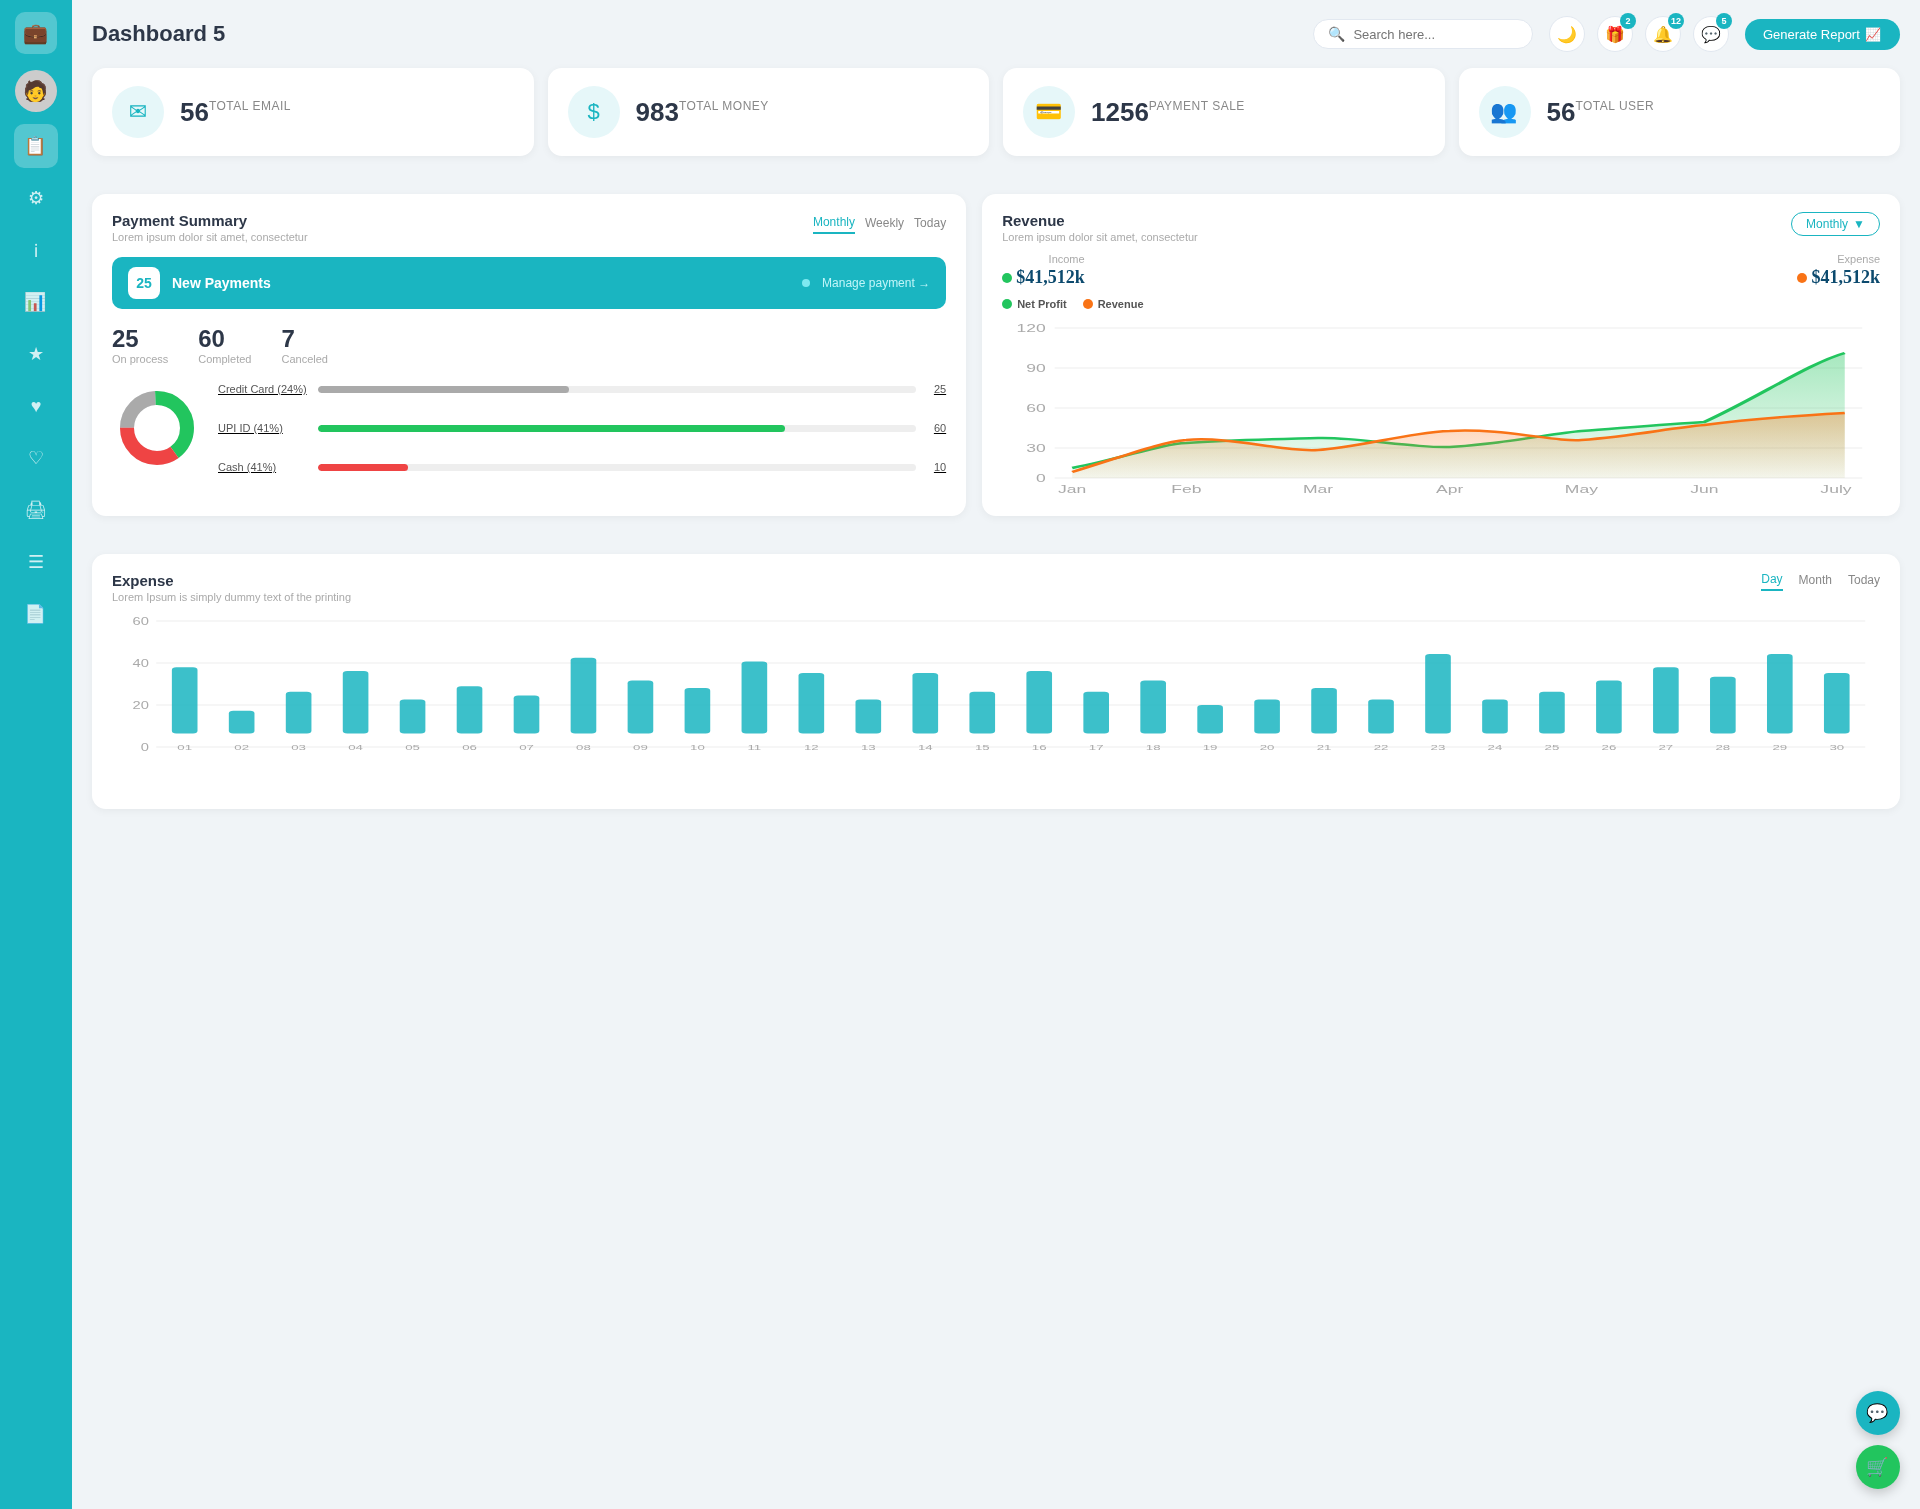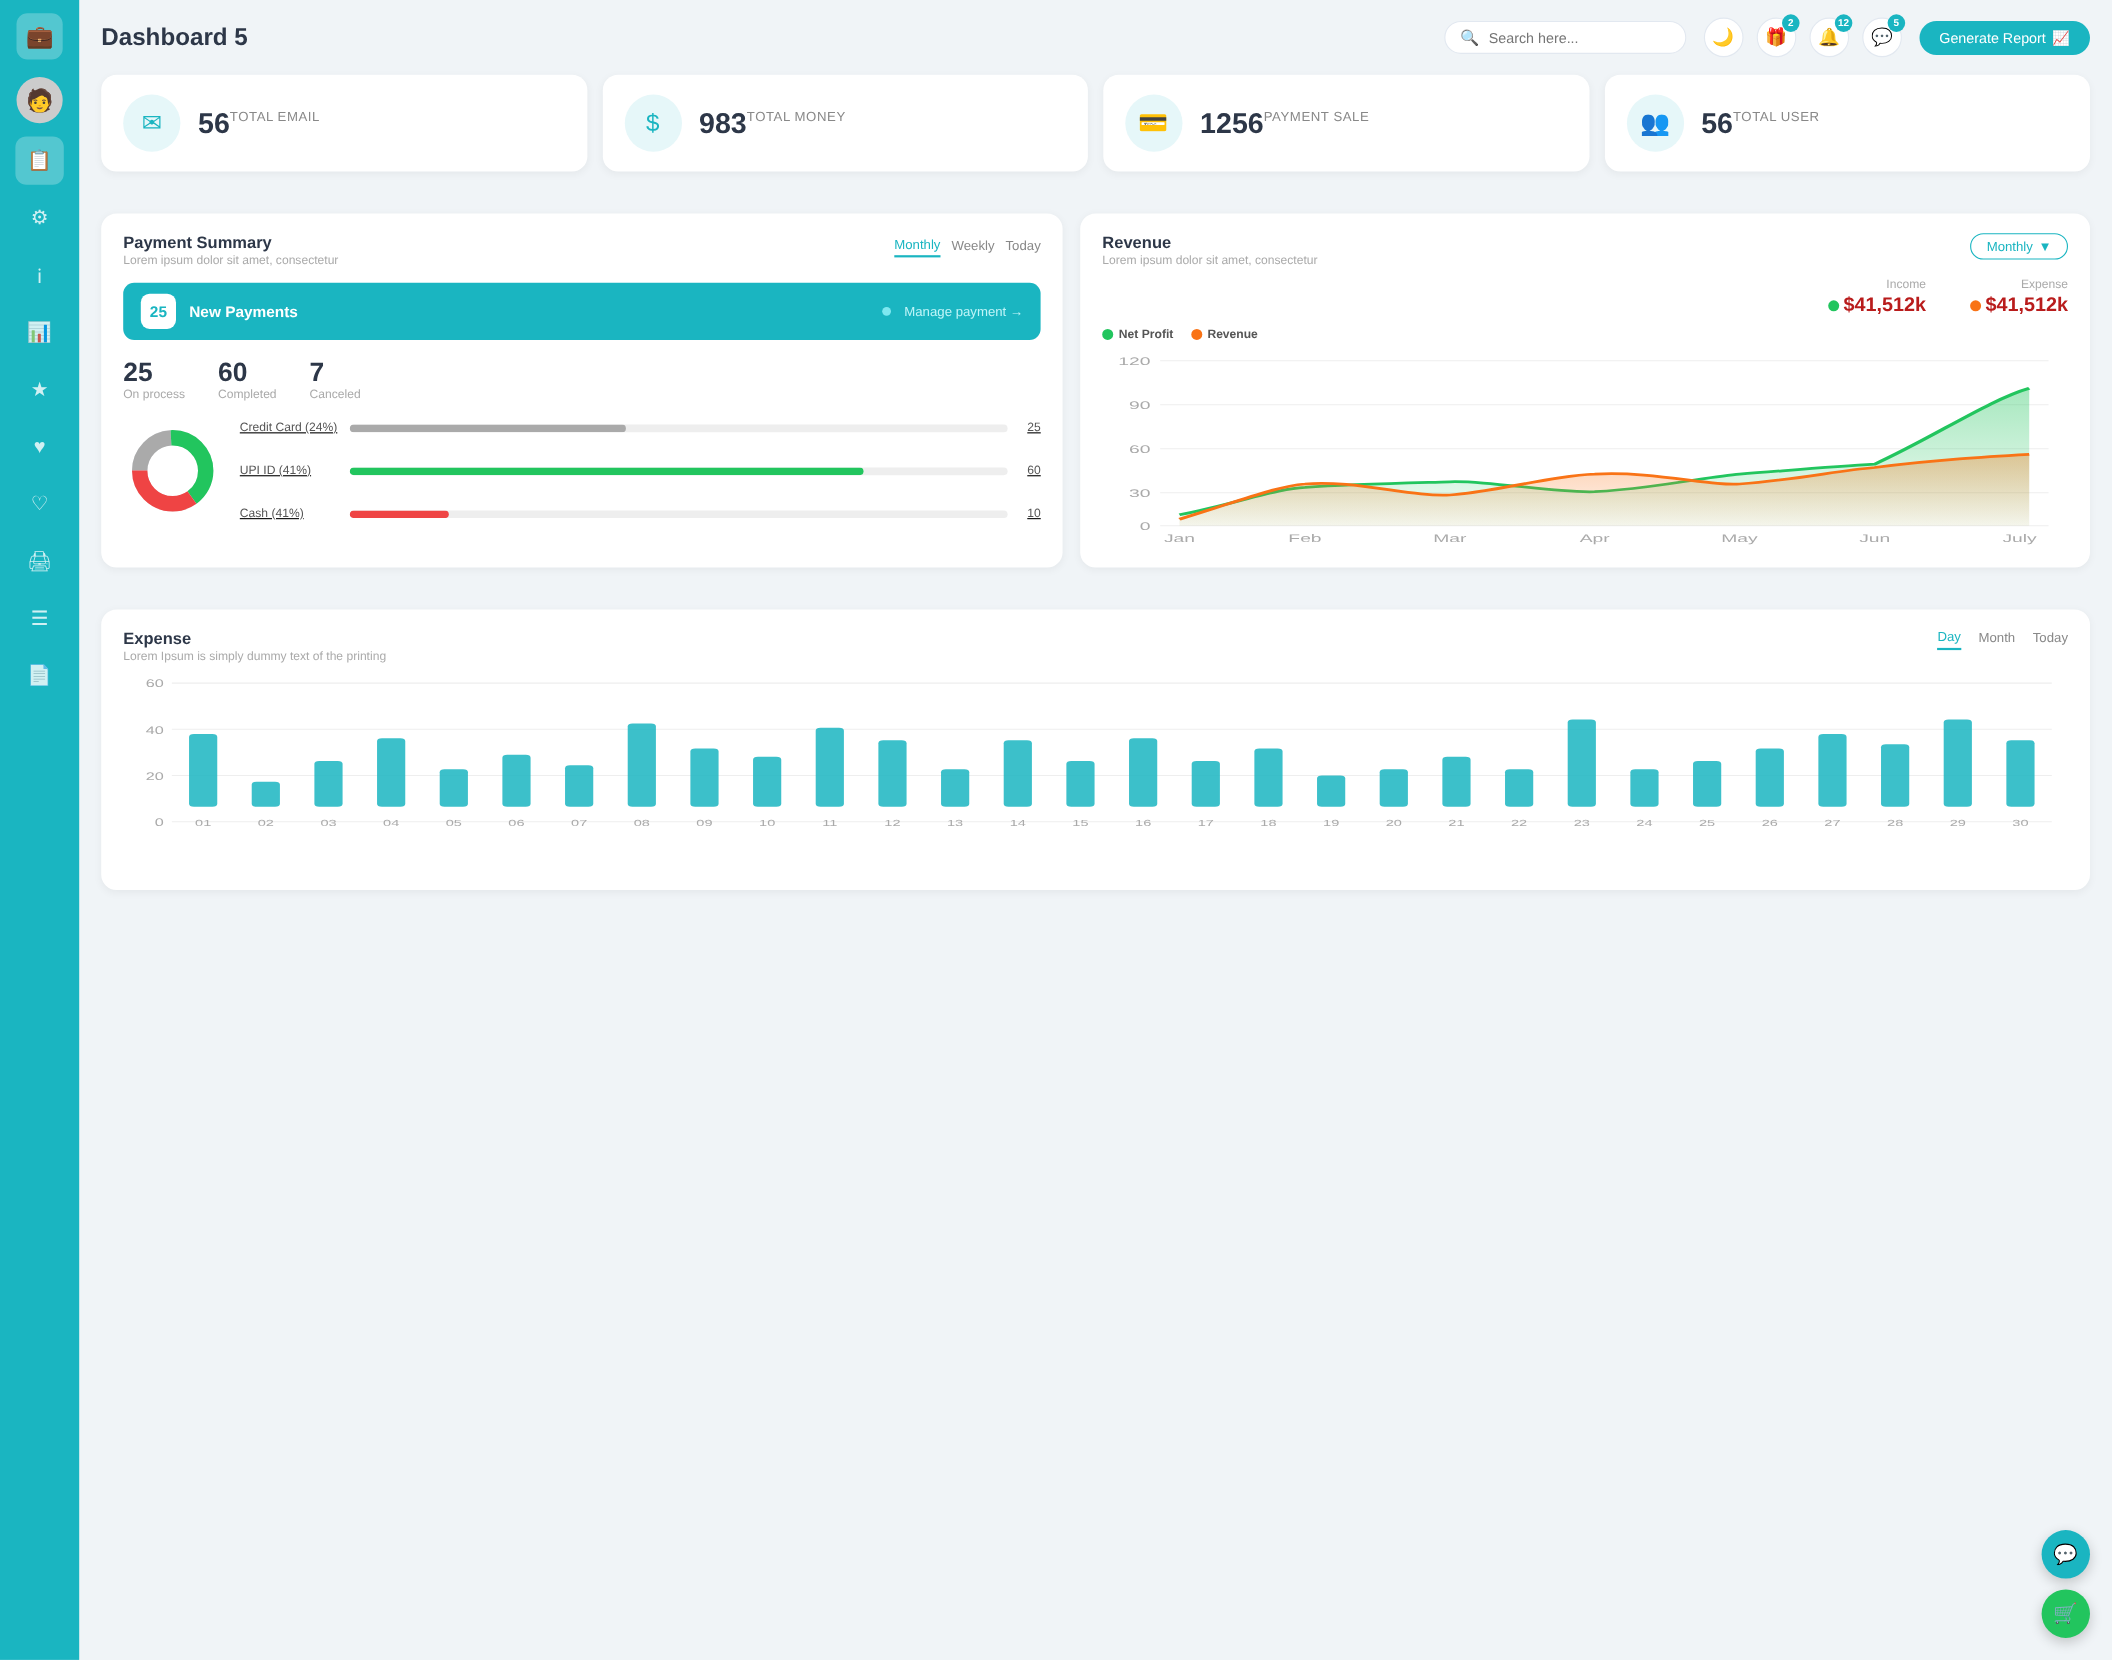--- a/index.html
+++ b/index.html
@@ -225,25 +225,25 @@
       background: #fff;
       border: 1.5px solid #1ab5c1;
       color: #1ab5c1;
       border-radius: 16px;
       padding: 4px 14px;
       font-size: 12px;
       cursor: pointer;
       display: flex; align-items: center; gap: 5px;
     }
     .income-expense {
-      display: flex; gap: 40px; margin-bottom: 10px; justify-content: flex-end;
+      display: flex; gap: 22px; margin-bottom: 10px; justify-content: space-between;
     }
     .ie-item { display: flex; flex-direction: column; align-items: flex-end; gap: 2px; }
     .ie-label { font-size: 11px; color: #aaa; }
-    .ie-amount { font-size: 18px; font-weight: 800; color: #b91c1c; }
+    .ie-amount { font-size: 18px; font-weight: 800; color: #0c4a6e; font-family: Liberation Serif, serif; }
     .ie-icon { display: flex; align-items: center; gap: 4px; }
     .ie-dot-green { width: 10px; height: 10px; background: #22c55e; border-radius: 50%; }
     .ie-dot-red { width: 10px; height: 10px; background: #f97316; border-radius: 50%; }
 
     .chart-legend { display: flex; gap: 16px; margin-bottom: 8px; }
     .legend-item { display: flex; align-items: center; gap: 5px; font-size: 11px; color: #555; font-weight: bold; }
     .legend-dot { width: 10px; height: 10px; border-radius: 50%; }
 
     
     .area-chart { width: 100%; height: 180px; position: relative; }

